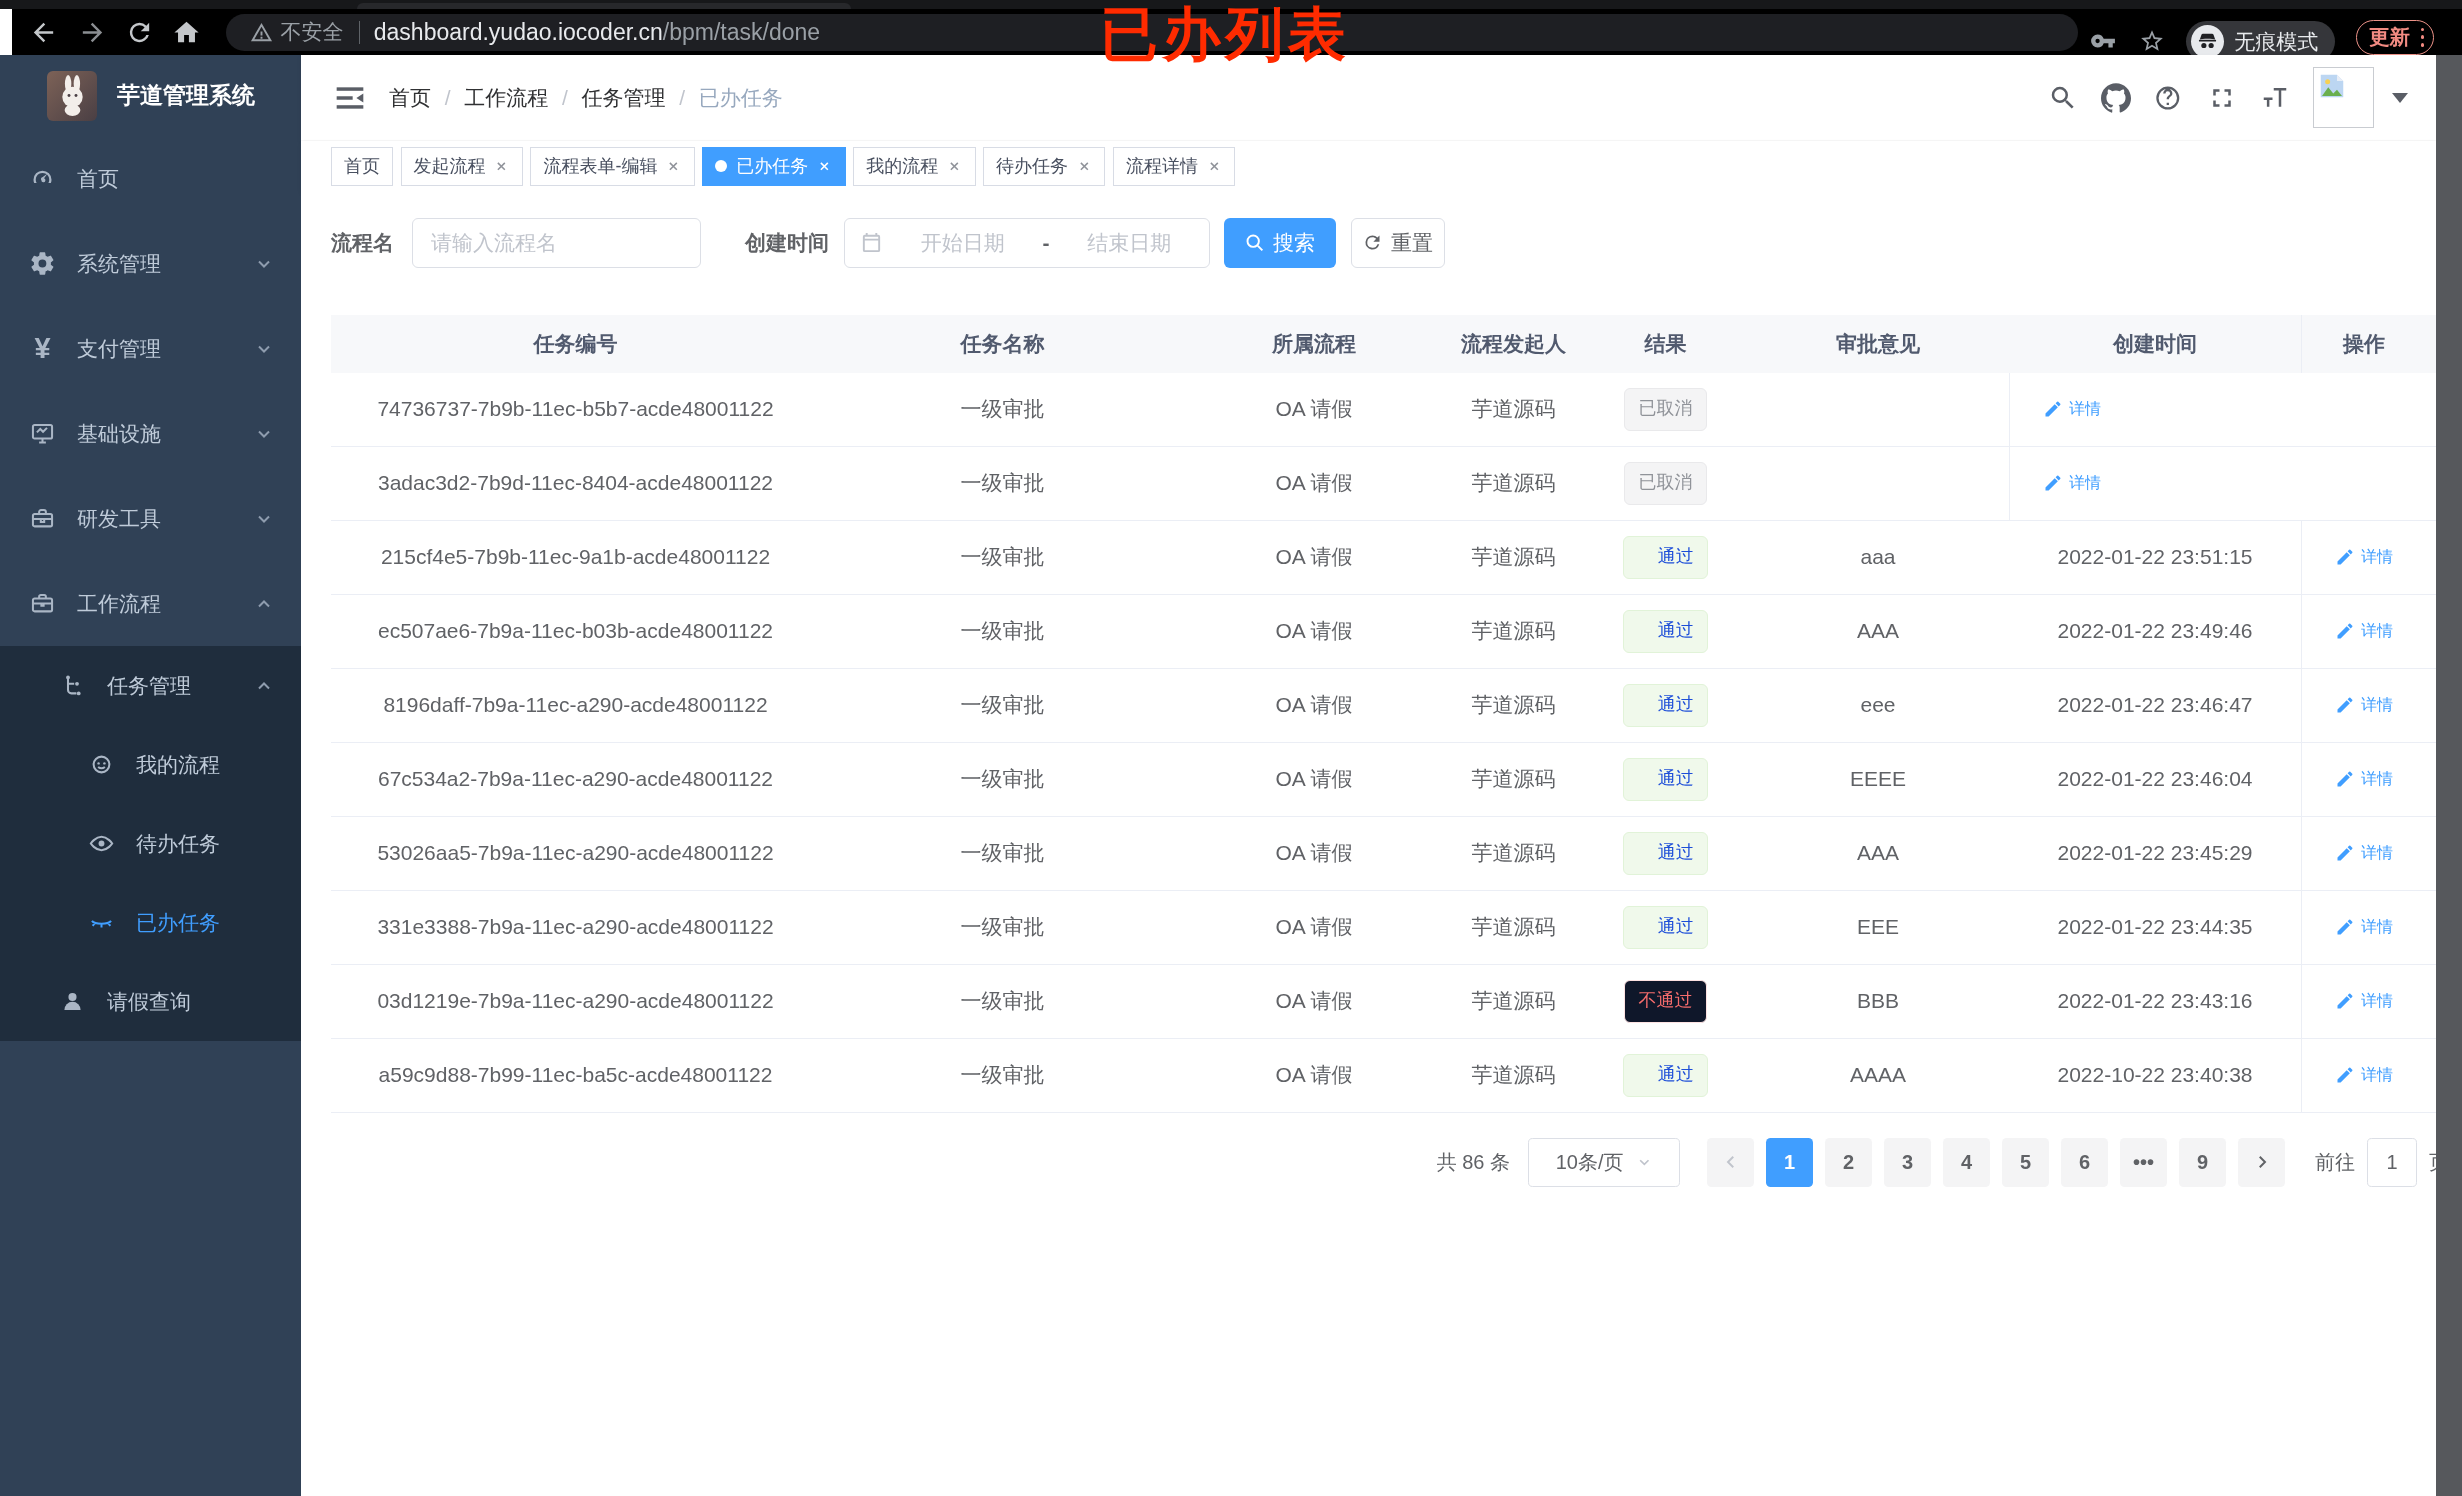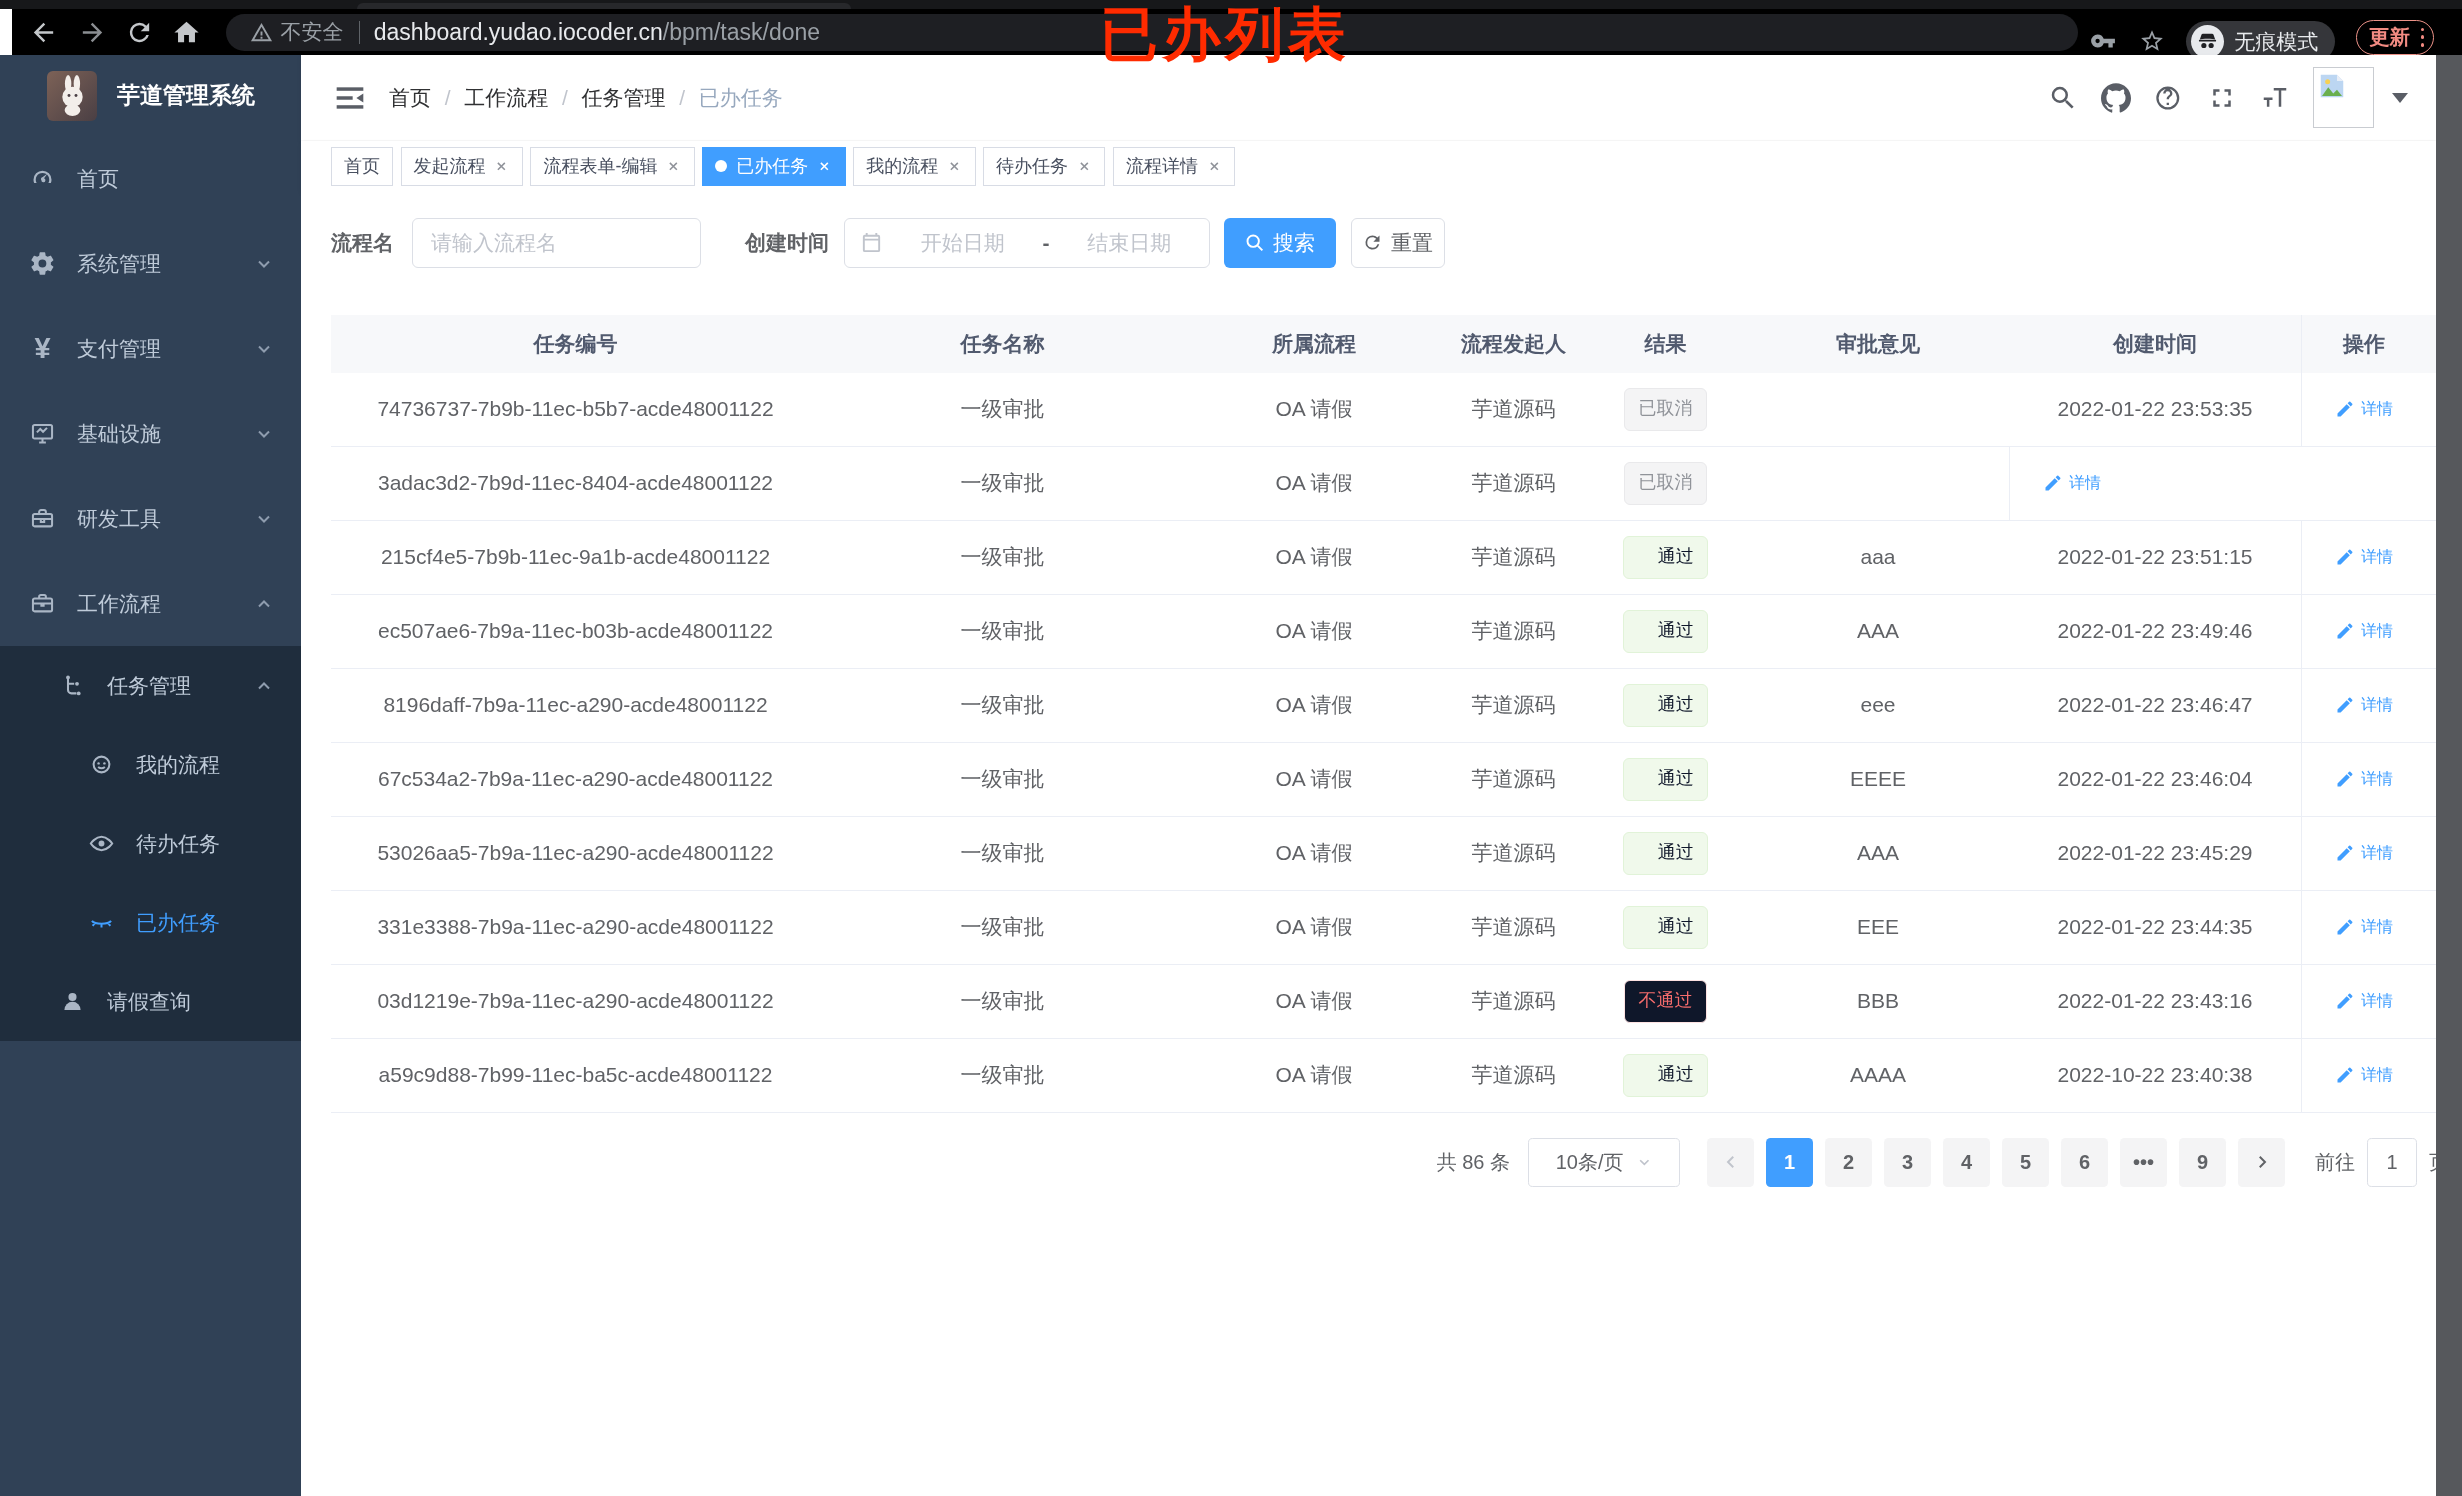--- a/index.html
+++ b/index.html
@@ -92,21 +92,21 @@
   
   #table { width:2118px; margin-top:47px; font-size:21px; color:#606266; }
   .trh { display:flex; background:#f7f8fa; height:58px; align-items:center; color:#515a6e; font-weight:bold; }
   .tr { display:flex; height:74px; align-items:center; background:#fff; border-bottom:1.5px solid #ebeef5; }
   .td,.th { text-align:center; display:flex; align-items:center; justify-content:center; height:100%; }
   .c1{flex:0 0 489px;} .c2{flex:0 0 365px;} .c3{flex:0 0 258px;} .c4{flex:0 0 141px;}
   .c5{flex:0 0 163px;} .c6{flex:0 0 262px;} .c7{flex:0 0 292px;} .c8{flex:0 0 149px; padding-right:24px;}
   .opcol { border-left:1.5px solid #ebeef5; }
   .badge { height:43px; line-height:39px; padding:0 13.7px; border-radius:6px; font-size:18px; border:1.5px solid; }
   .badge.info { background:#f4f4f5; border-color:#e9e9eb; color:#909399; }
-  .badge.success { background:#f0f9eb; border-color:#e1f3d8; color:#0f172a;padding-left:34px; }
+  .badge.success { background:#f0f9eb; border-color:#e1f3d8; color:#1d4ed8;padding-left:34px; }
   .badge.danger { background:#0f172a; border-color:#fde2e2; color:#f56c6c; }
   .detail { color:#409eff; font-size:16px; display:flex; align-items:center; gap:6px; cursor:pointer; text-decoration:none; }
   .detail svg { width:20px; height:20px; }
 
   
   #pagination { width:2118px; margin-top:25px; display:flex; align-items:center; justify-content:flex-end; font-size:20px; color:#606266; }
   #ptotal { font-weight:normal; margin-right:18px; }
   #psize { width:152px; height:49px; border:1.5px solid #dcdfe6; border-radius:4.6px; display:flex; align-items:center; justify-content:center; gap:12px; color:#606266; cursor:pointer; margin-right:27px; }
   #psize svg { width:16.7px; height:16.7px; color:#c0c4cc; }
   .pbtn { min-width:47px; height:49px; border-radius:4.6px; background:#f4f4f5; color:#606266; font-weight:bold; display:flex; align-items:center; justify-content:center; margin-right:12px; cursor:pointer; }
@@ -423,21 +423,20 @@
 
     <div class="tr">
       <div class="td c1">74736737-7b9b-11ec-b5b7-acde48001122</div>
       <div class="td c2">一级审批</div>
       <div class="td c3">OA 请假</div>
       <div class="td c4">芋道源码</div>
       <div class="td c5">
           <span class="badge info">已取消</span>
         </div>
       <div class="td c6"></div>
-      <div class="td c7">2022-01-22 23:53:35</div>
       <div class="td c8 opcol">
           <a class="detail">
             <svg viewBox="0 0 24 24">
               <path fill="currentColor" d="M3 17.25V21h3.75L17.81 9.94l-3.75-3.75L3 17.25zM20.71 7.04a1 1 0 0 0 0-1.41l-2.34-2.34a1 1 0 0 0-1.41 0l-1.83 1.83 3.75 3.75 1.83-1.83z"></path>
             </svg>
             <span>详情</span>
           </a>
         </div>
     </div>
     <div class="tr">

